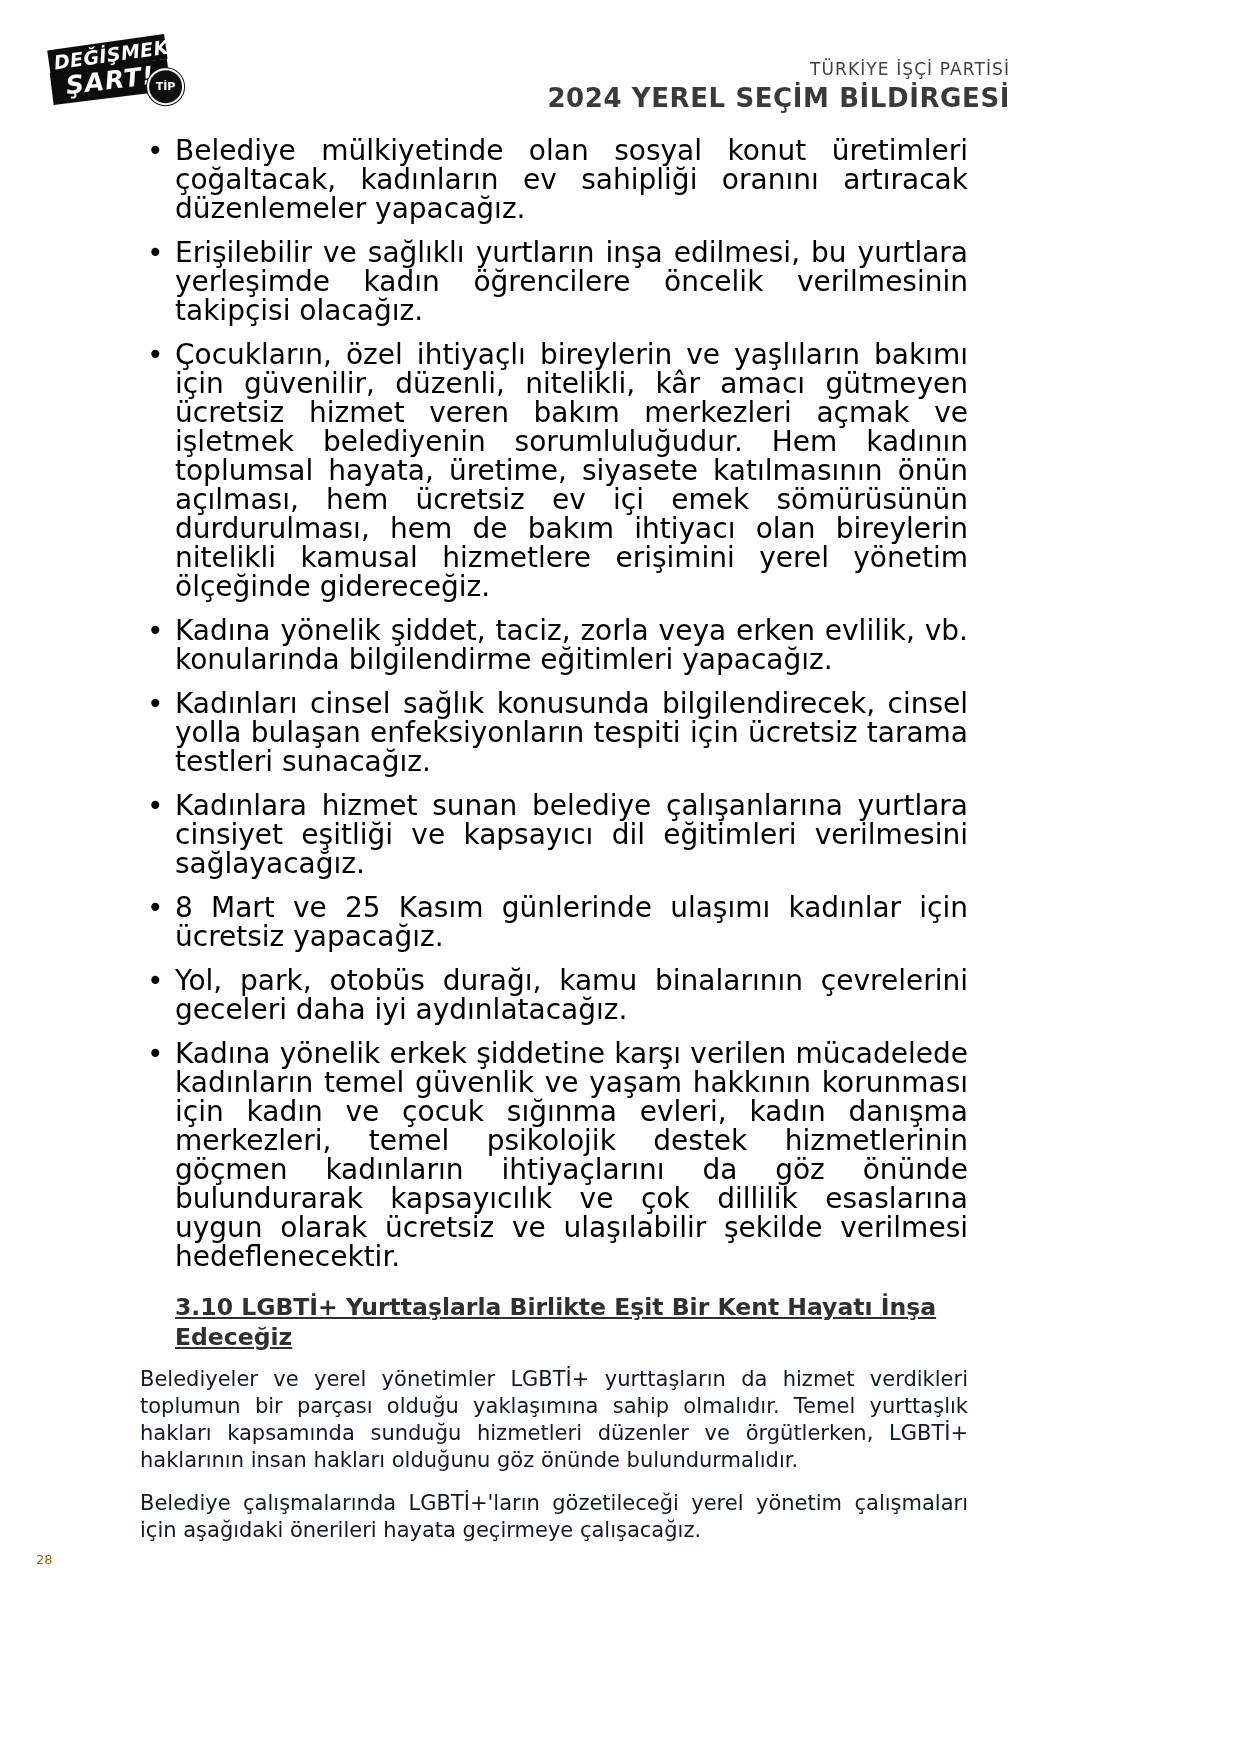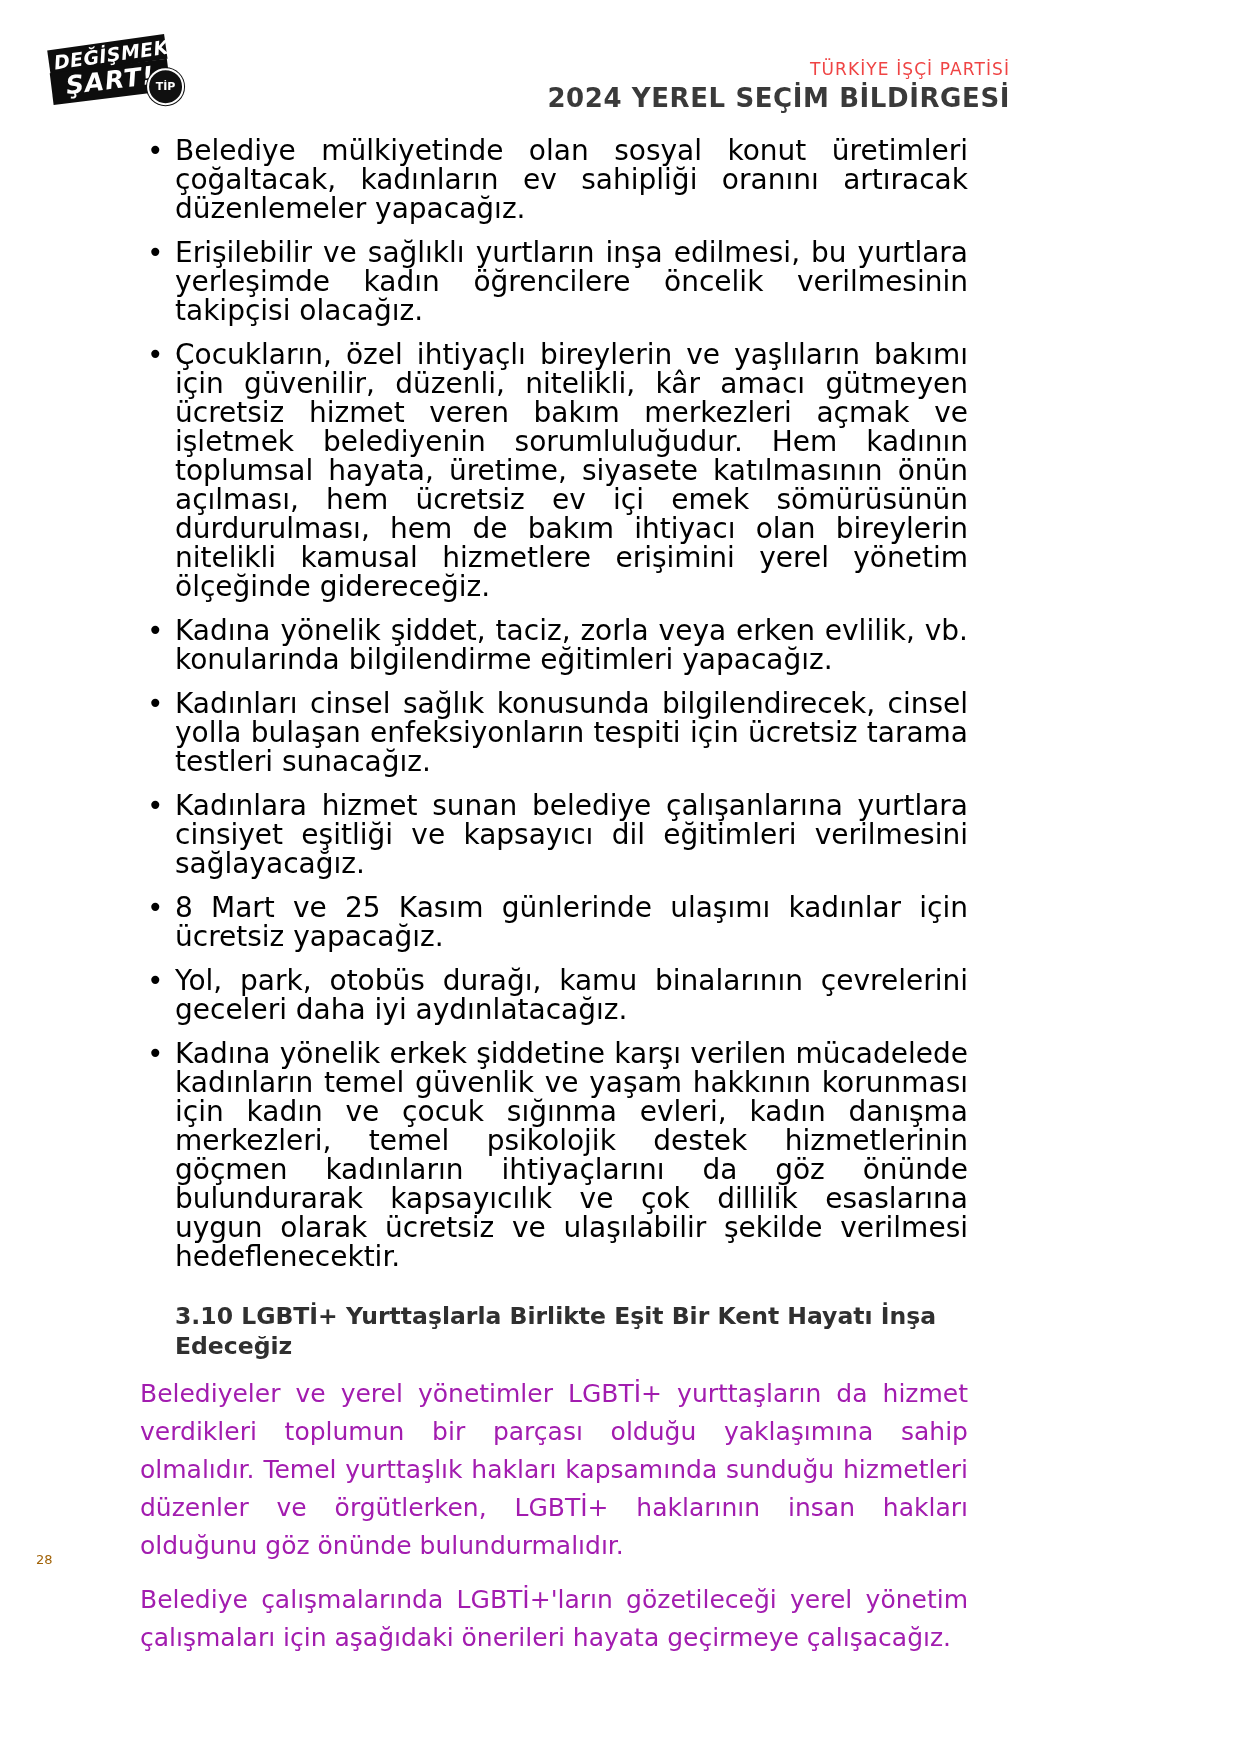--- a/index.html
+++ b/index.html
@@ -19,21 +19,21 @@
   .header {
     position: absolute;
     top: 58px;
     right: 231px;
     text-align: right;
     line-height: 1.35;
   }
   .header-line1 {
     font-size: 17px;
     letter-spacing: 1.1px;
-    color: #ef4444;
+    color: #404040;
   }
   .header-line2 {
     font-size: 26px;
     font-weight: bold;
     letter-spacing: 0.6px;
     color: #3a3a3a;
   }
 
   
   .logo {
@@ -100,33 +100,34 @@
     margin-bottom: 15px;
     color: #000000;
   }
   .bullets li::before {
     content: "\2022";
     position: absolute;
     left: 7px;
     top: 0;
   }
   .section-heading {
-    margin: 30px 0 14px 35px;
+    margin: 21px 0 14px 35px;
     font-size: 23.5px;
     line-height: 30px;
     font-weight: bold;
     color: #303030;
     text-align: left;
+    text-decoration: underline;
   }
   .para {
-    font-size: 25px;
-    line-height: 38px;
+    font-size: 21px;
+    line-height: 27px;
     text-align: justify;
     margin-bottom: 16px;
-    color: #a21caf;
+    color: #0f172a;
   }
   .para2 { margin-bottom: 6px; }
 
   
   .page-number {
     position: absolute;
     left: 36px;
     top: 1552px;
     font-size: 13px;
     color: #a16207;

